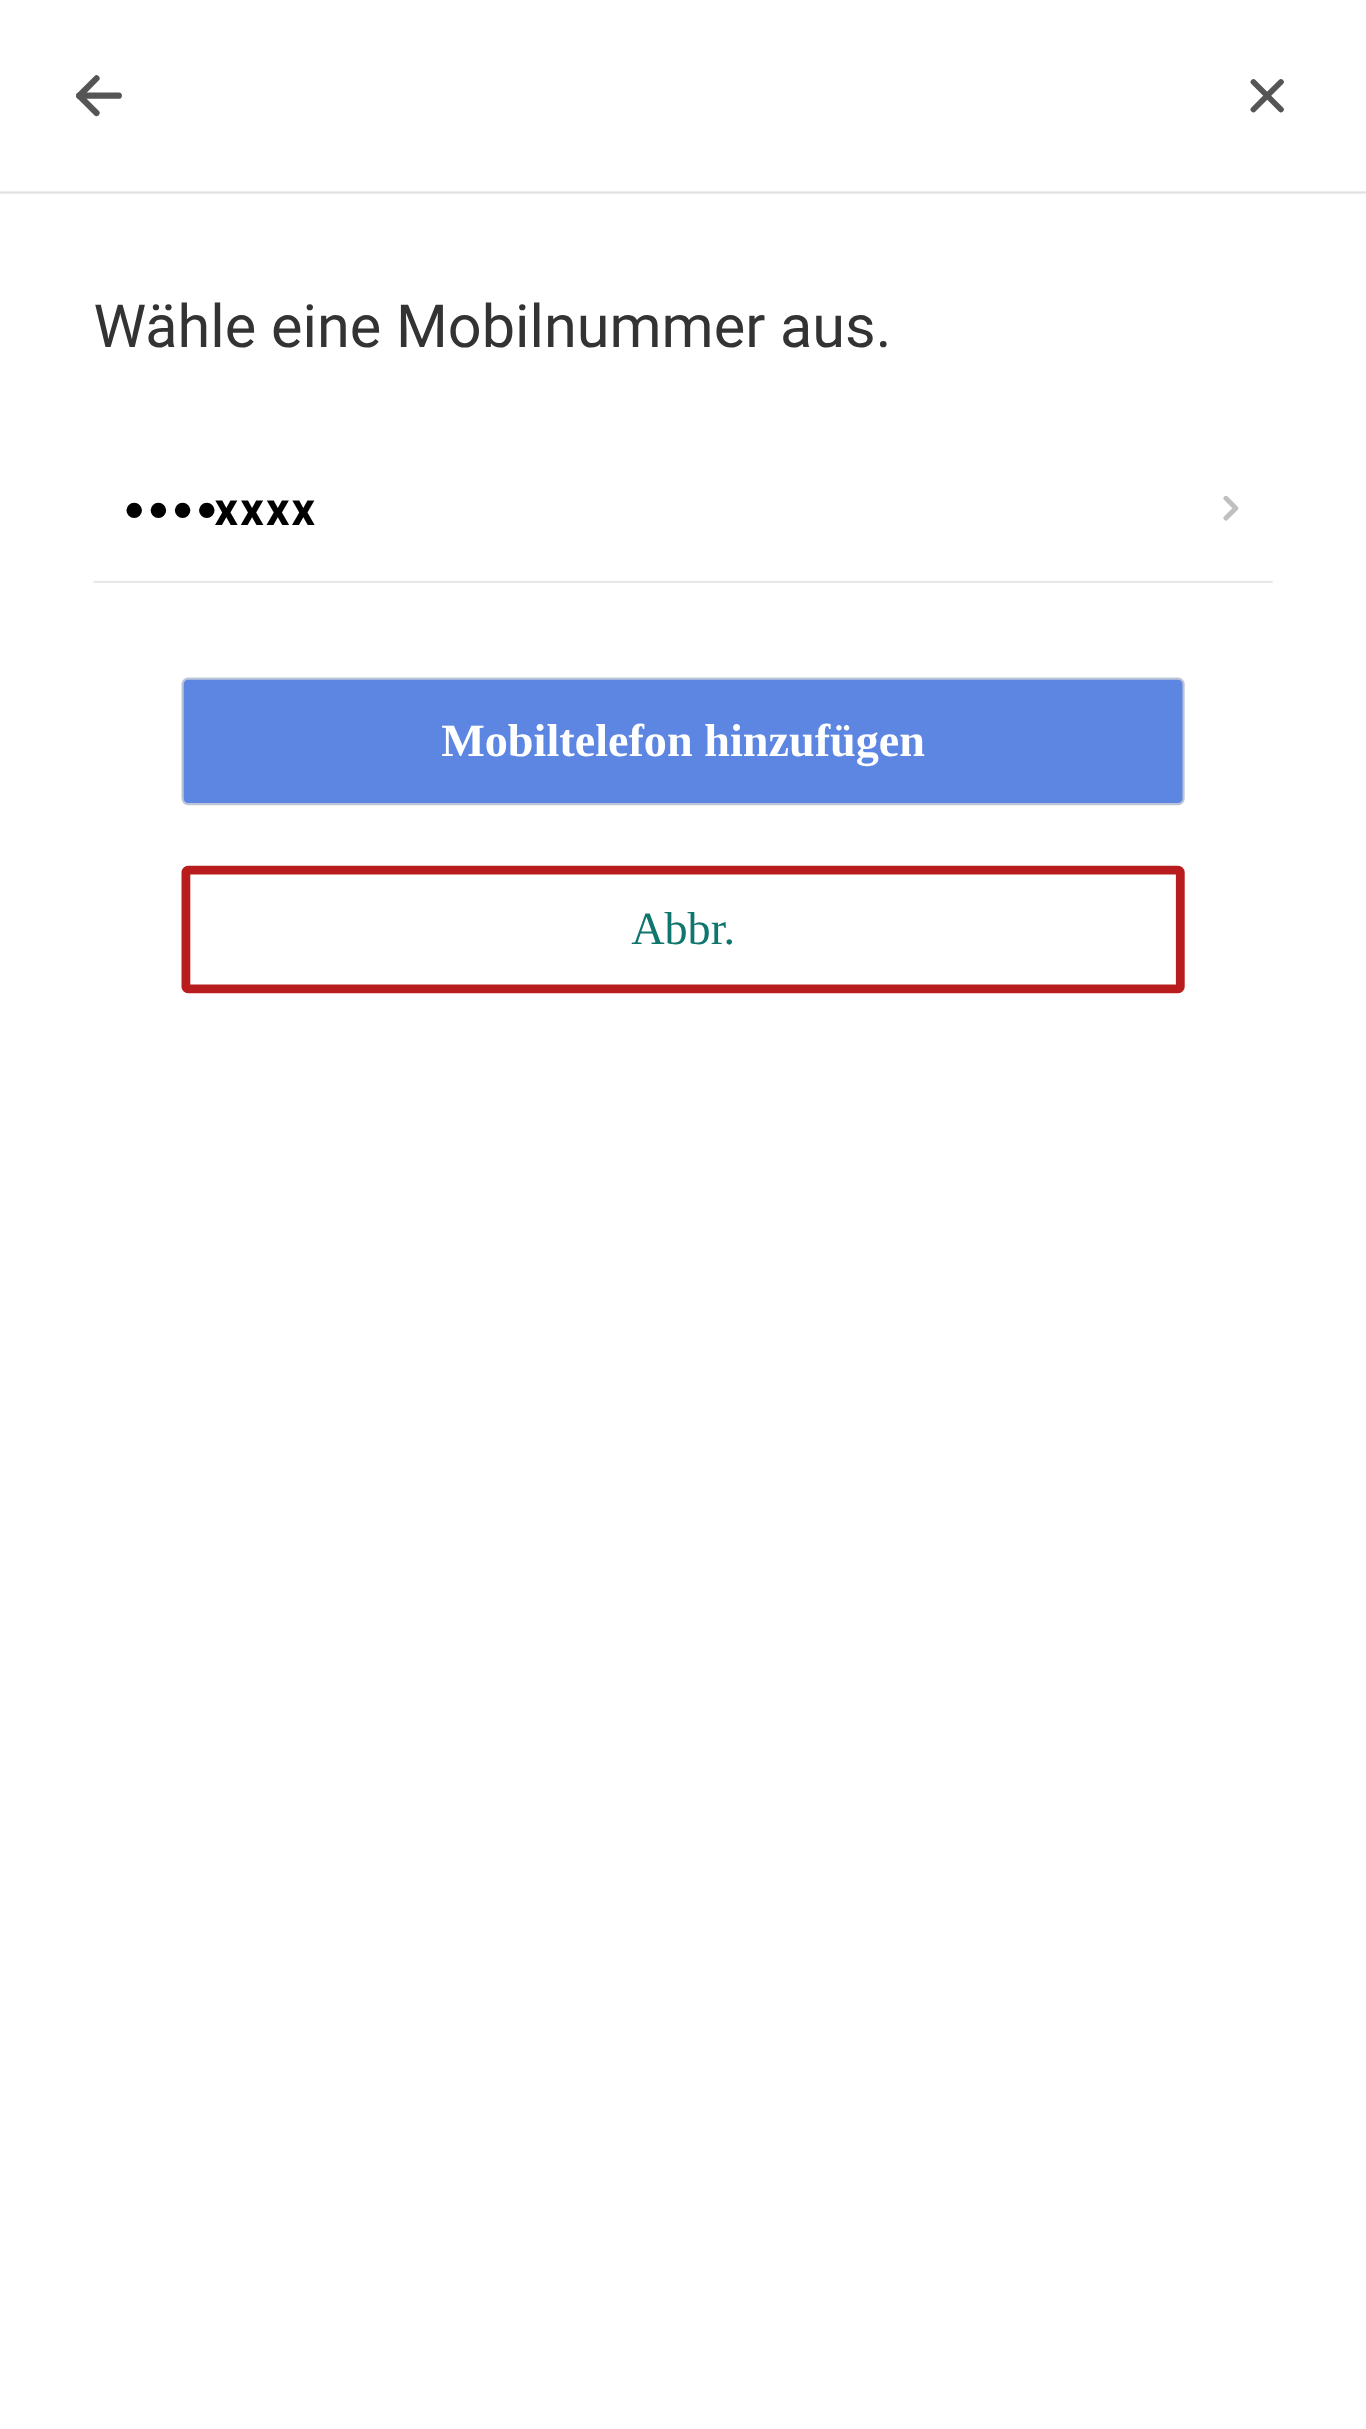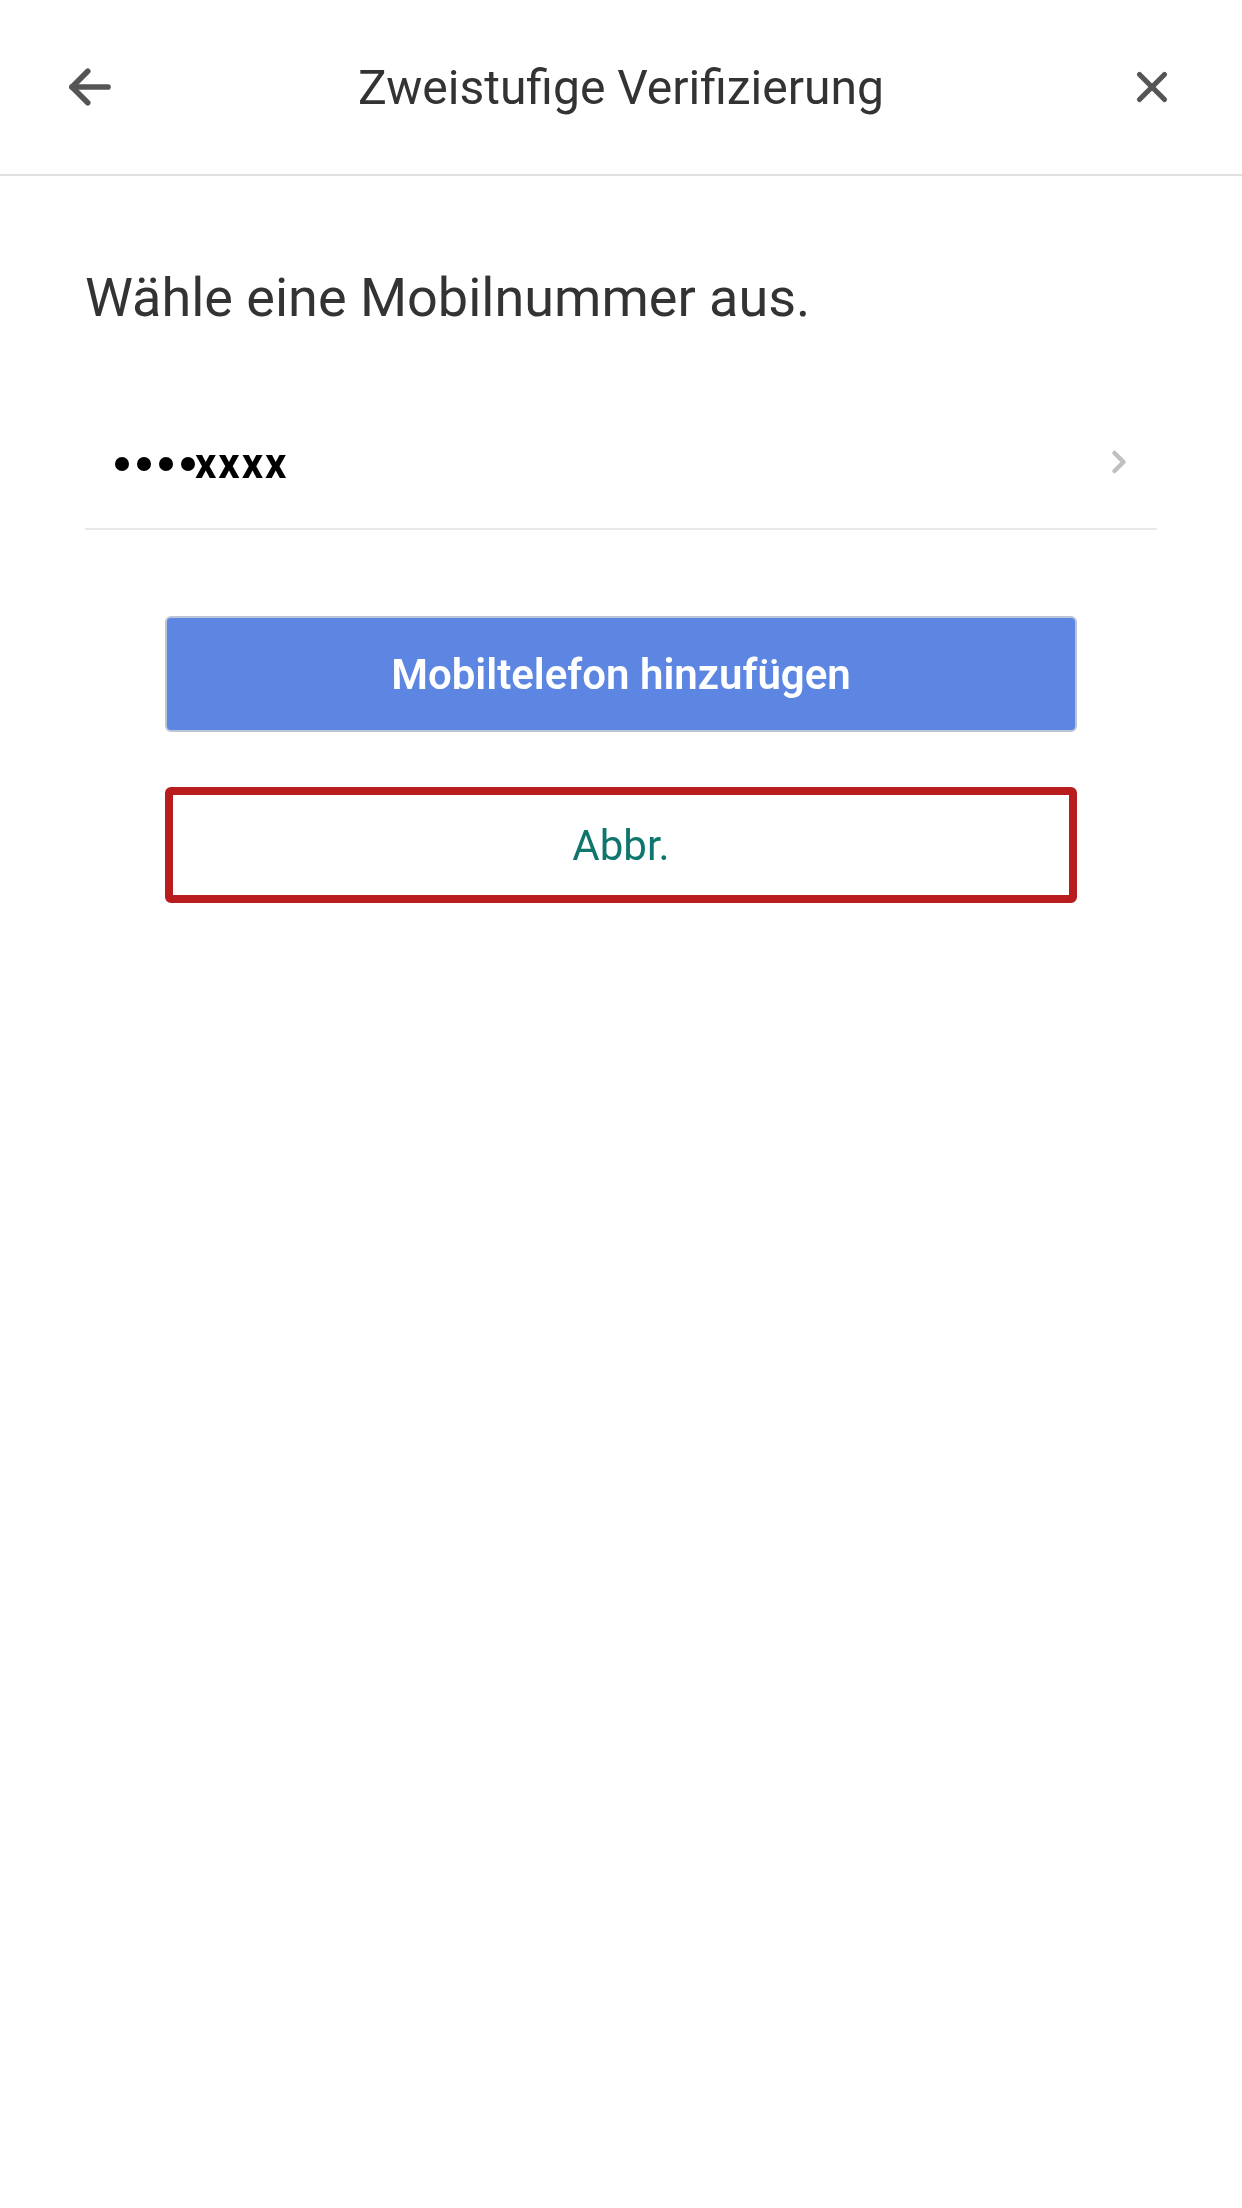--- a/index.html
+++ b/index.html
@@ -76,20 +76,21 @@
       height: 14px;
       background: #000;
       border-radius: 50%;
       display: inline-block;
     }
     .chevron {
       color: #c0c0c0;
     }
     .button-container {
       padding: 16px 80px;
+      font-family: Liberation Serif, serif;
     }
     .btn {
       width: 100%;
       height: 116px;
       font-size: 42px;
       font-weight: 600;
       border-radius: 6px;
       cursor: pointer;
       margin-bottom: 55px;
       display: flex;
@@ -111,21 +112,20 @@
 </head>
 <body>
 
 <div class="header">
   <div class="icon-btn">
     <svg width="54" height="54" viewBox="0 0 24 24" fill="none" stroke="#555555" stroke-width="2.5" stroke-linecap="round" stroke-linejoin="round">
       <line x1="20" y1="12" x2="4" y2="12"></line>
       <polyline points="11 19 4 12 11 5"></polyline>
     </svg>
   </div>
-  <div class="header-title">Zweistufige Verifizierung</div>
   <div class="icon-btn">
     <svg width="50" height="50" viewBox="0 0 24 24" fill="none" stroke="#555555" stroke-width="2.5" stroke-linecap="round" stroke-linejoin="round">
       <line x1="18" y1="6" x2="6" y2="18"></line>
       <line x1="6" y1="6" x2="18" y2="18"></line>
     </svg>
   </div>
 </div>
 
 <div class="content">
   <div class="instruction">Wähle eine Mobilnummer aus.</div>

